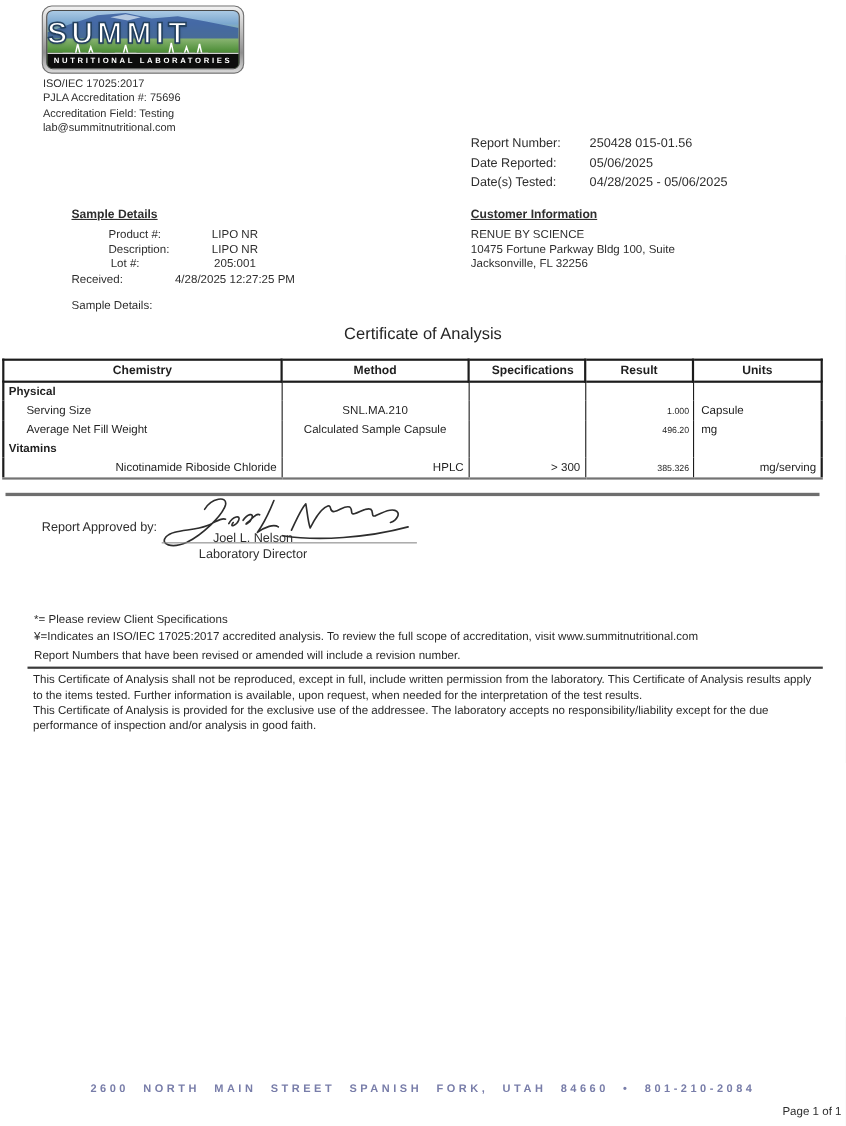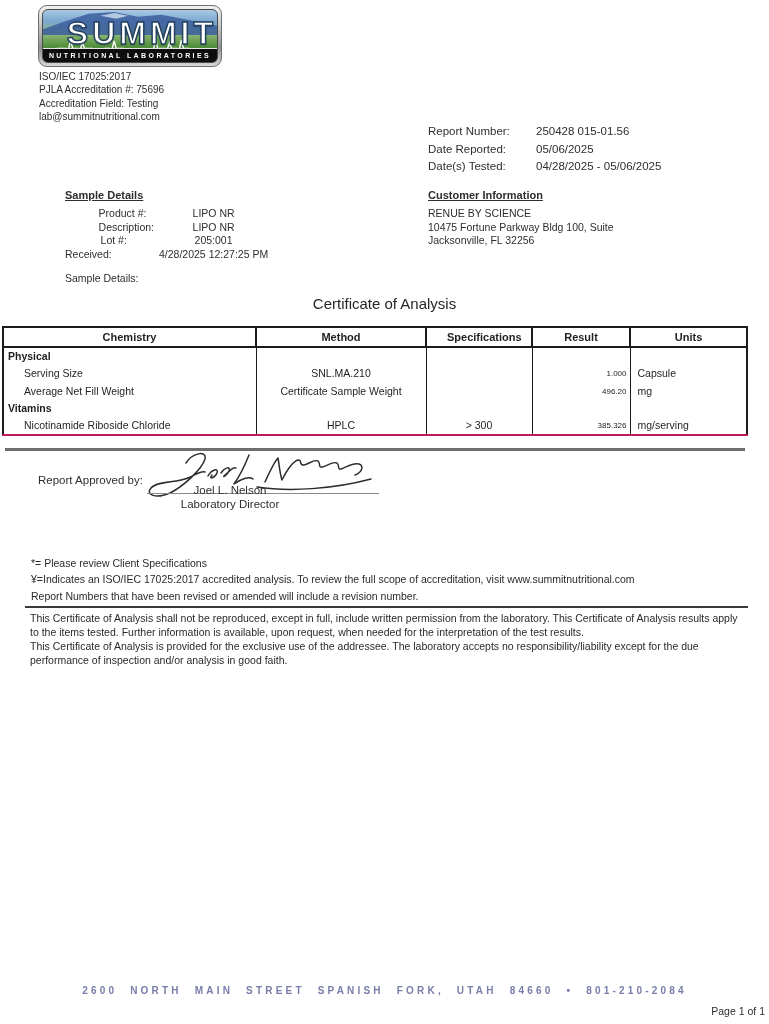--- a/index.html
+++ b/index.html
@@ -22,22 +22,22 @@
   }
   .logo-inner {
     position:relative; width:100%; height:100%;
     border-radius:6px; overflow:hidden;
     background:linear-gradient(180deg,#aac9e4 0%, #7ba7cf 22%, #8fb878 46%, #55933f 68%, #2c631f 100%);
     border:1px solid #4a4a4a; box-sizing:border-box;
   }
   .logo-art { position:absolute; left:0; top:0; width:100%; height:100%; }
   .logo-brand {
     position:absolute; left:0; right:0; top:7px;
-    text-align:right;
-    font-size:32px; font-weight:bold; letter-spacing:4px;
+    text-align:left;
+    font-size:27px; font-weight:bold; letter-spacing:4px;
     color:#ffffff;
     -webkit-text-stroke:1.4px #23405e;
     text-shadow:0 1px 2px rgba(20,40,60,.55);
     font-family:"Liberation Sans", sans-serif;
     line-height:1;
   }
   .logo-band {
     position:absolute; left:0; right:0; bottom:0; height:13px;
     background:#0d0d0d;
     border-top:1px solid #e8e8e8;
@@ -80,21 +80,21 @@
     border:2px solid #1c1c1c;
     font-size:11px; font-weight:bold; text-align:center;
     height:18px; padding:0 20px; background:#fff;
   }
   .results-table td {
     border-left:1px solid #1c1c1c; border-right:1px solid #1c1c1c;
     border-top:none; border-bottom:none;
     padding:1px 4px; height:16px; vertical-align:middle;
   }
   .results-table { border:2px solid #1c1c1c; }
-  .results-table tr.last td { border-bottom:2px solid #be185d; }
+  .results-table tr.last td { border-bottom:2px solid #737373;text-align:right; }
   td.c-chem { text-align:left; padding-left:20px; }
   td.c-meth, td.c-spec { text-align:center; }
   td.c-res  { text-align:right; font-size:8px; padding-right:3px;margin-left:12px; }
   td.c-unit { text-align:left; padding-left:7px; }
   tr.section td { font-weight:bold; padding-left:4px; height:14px; }
   
   .rule-gray {
     position:absolute; left:5px; top:448px; width:740px; height:3px;
     background:#6e6e6e; border:none;
   }
@@ -222,21 +222,21 @@
       </tr>
       <tr>
         <td class="c-chem">Serving Size</td>
         <td class="c-meth">SNL.MA.210</td>
         <td class="c-spec"></td>
         <td class="c-res">1.000</td>
         <td class="c-unit">Capsule</td>
       </tr>
       <tr>
         <td class="c-chem">Average Net Fill Weight</td>
-        <td class="c-meth">Certificate Sample Weight</td>
+        <td class="c-meth">Calculated Sample Capsule</td>
         <td class="c-spec"></td>
         <td class="c-res">496.20</td>
         <td class="c-unit">mg</td>
       </tr>
       <tr class="section">
         <td class="c-chem">Vitamins</td>
         <td class="c-meth"></td>
           <td class="c-spec"></td>
         <td class="c-res"></td>
           <td class="c-unit"></td>

